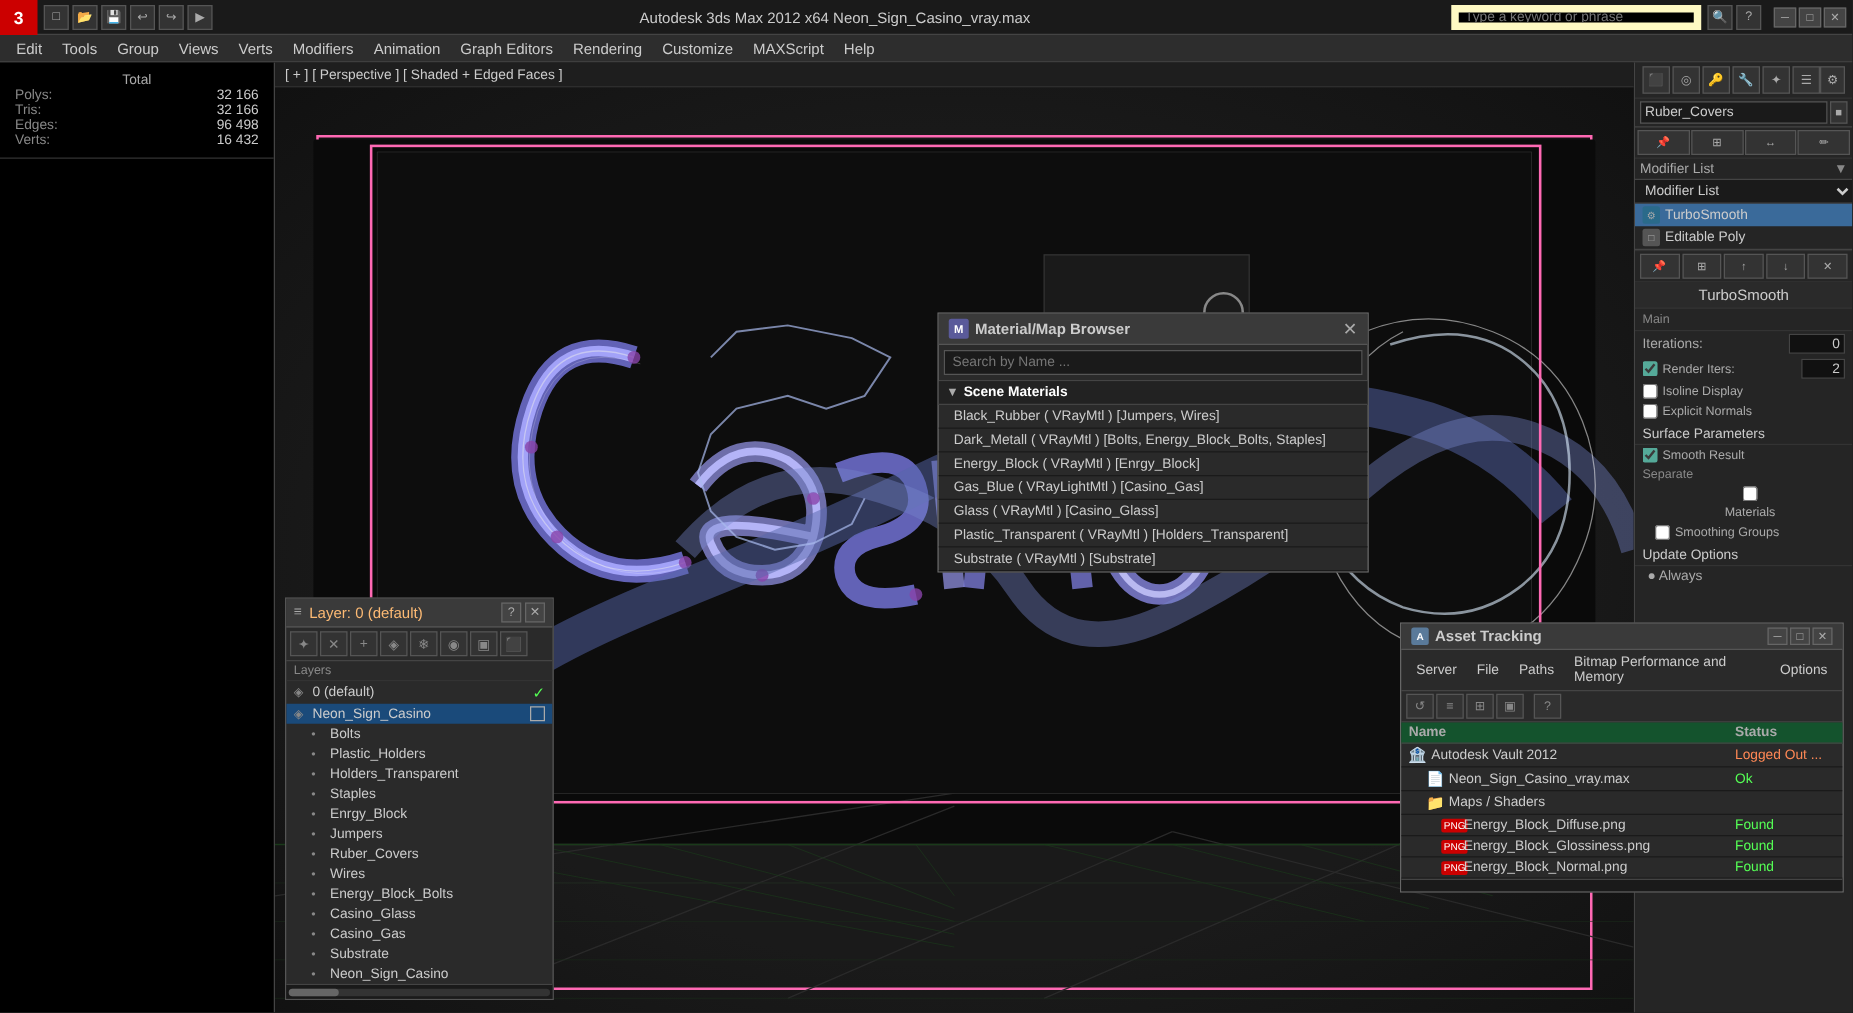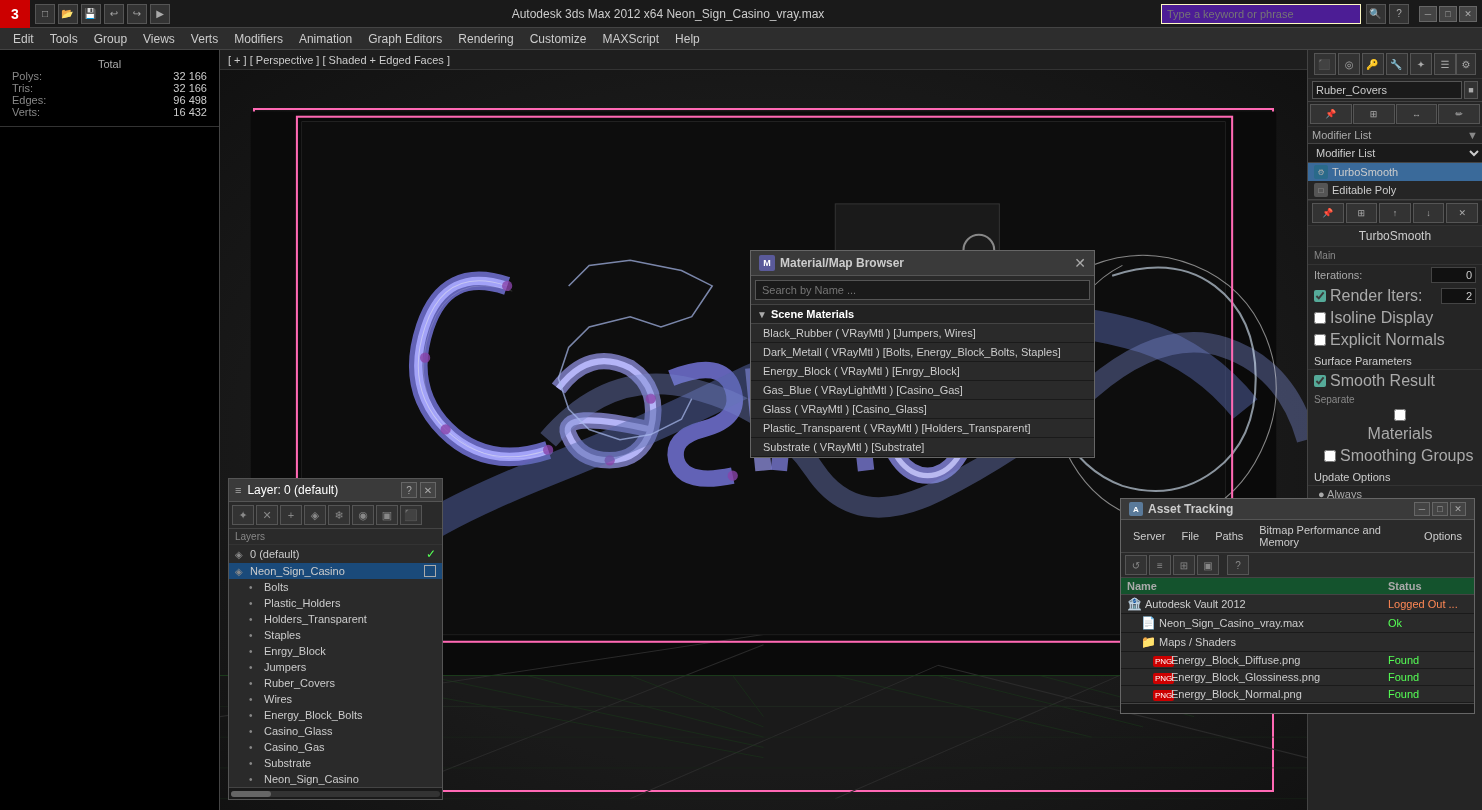--- a/index.html
+++ b/index.html
@@ -37,21 +37,21 @@
       background: #333;
       border: 1px solid #555;
       display: flex; align-items: center; justify-content: center;
       font-size: 10px; color: #aaa; cursor: pointer;
     }
     #title-text {
       flex: 1; text-align: center; color: #ccc; font-size: 12px;
     }
     #search-box {
       width: 200px; height: 20px;
-      background: #4c1d95; border: 1px solid #fef9c3; color: #aaa;
+      background: #000000; border: 6px solid #fef9c3; color: #aaa;
       padding: 0 5px; font-size: 11px;
     }
     #window-controls {
       display: flex; gap: 2px; padding: 0 5px;
     }
     .win-btn {
       width: 18px; height: 16px;
       background: #444; border: 1px solid #666;
       display: flex; align-items: center; justify-content: center;
       font-size: 9px; color: #aaa; cursor: pointer;
@@ -183,42 +183,42 @@
     }
     .param-label { color: #aaa; font-size: 11px; }
     .param-input {
       width: 45px; background: #111; border: 1px solid #444;
       color: #ccc; font-size: 11px; padding: 1px 3px; text-align: right;
     }
     .checkbox-row {
       display: flex; align-items: center; gap: 4px; padding: 2px 6px;
     }
     .checkbox-row input[type=checkbox] { width: 12px; height: 12px; accent-color: #5a9; }
-    .checkbox-label { color: #aaa; font-size: 16px; }
+    .checkbox-label { color: #aaa; font-size: 10px; }
 
     .sub-section-label {
       color: #888; font-size: 10px; padding: 2px 6px;
     }
 
     
     #layer-panel {
       position: absolute;
       left: 8px;
       bottom: 10px;
       width: 215px;
       background: #2a2a2a;
       border: 1px solid #555;
     }
     #layer-panel-header {
       background: #3a3a3a;
       padding: 3px 6px;
       display: flex; align-items: center; justify-content: space-between;
       border-bottom: 1px solid #555;
     }
-    #layer-panel-header .lp-title { color: #ffffff; font-size: 12px; }
+    #layer-panel-header .lp-title { color: #fdba74; font-size: 12px; }
     .lp-btns { display: flex; gap: 3px; }
     .lp-btn { width: 16px; height: 16px; background: #444; border: 1px solid #666;
       display: flex; align-items: center; justify-content: center;
       font-size: 10px; color: #aaa; cursor: pointer; }
     #layer-toolbar {
       padding: 3px; display: flex; gap: 2px; border-bottom: 1px solid #444;
     }
     .lt-btn {
       width: 22px; height: 20px; background: #333; border: 1px solid #555;
       display: flex; align-items: center; justify-content: center;

